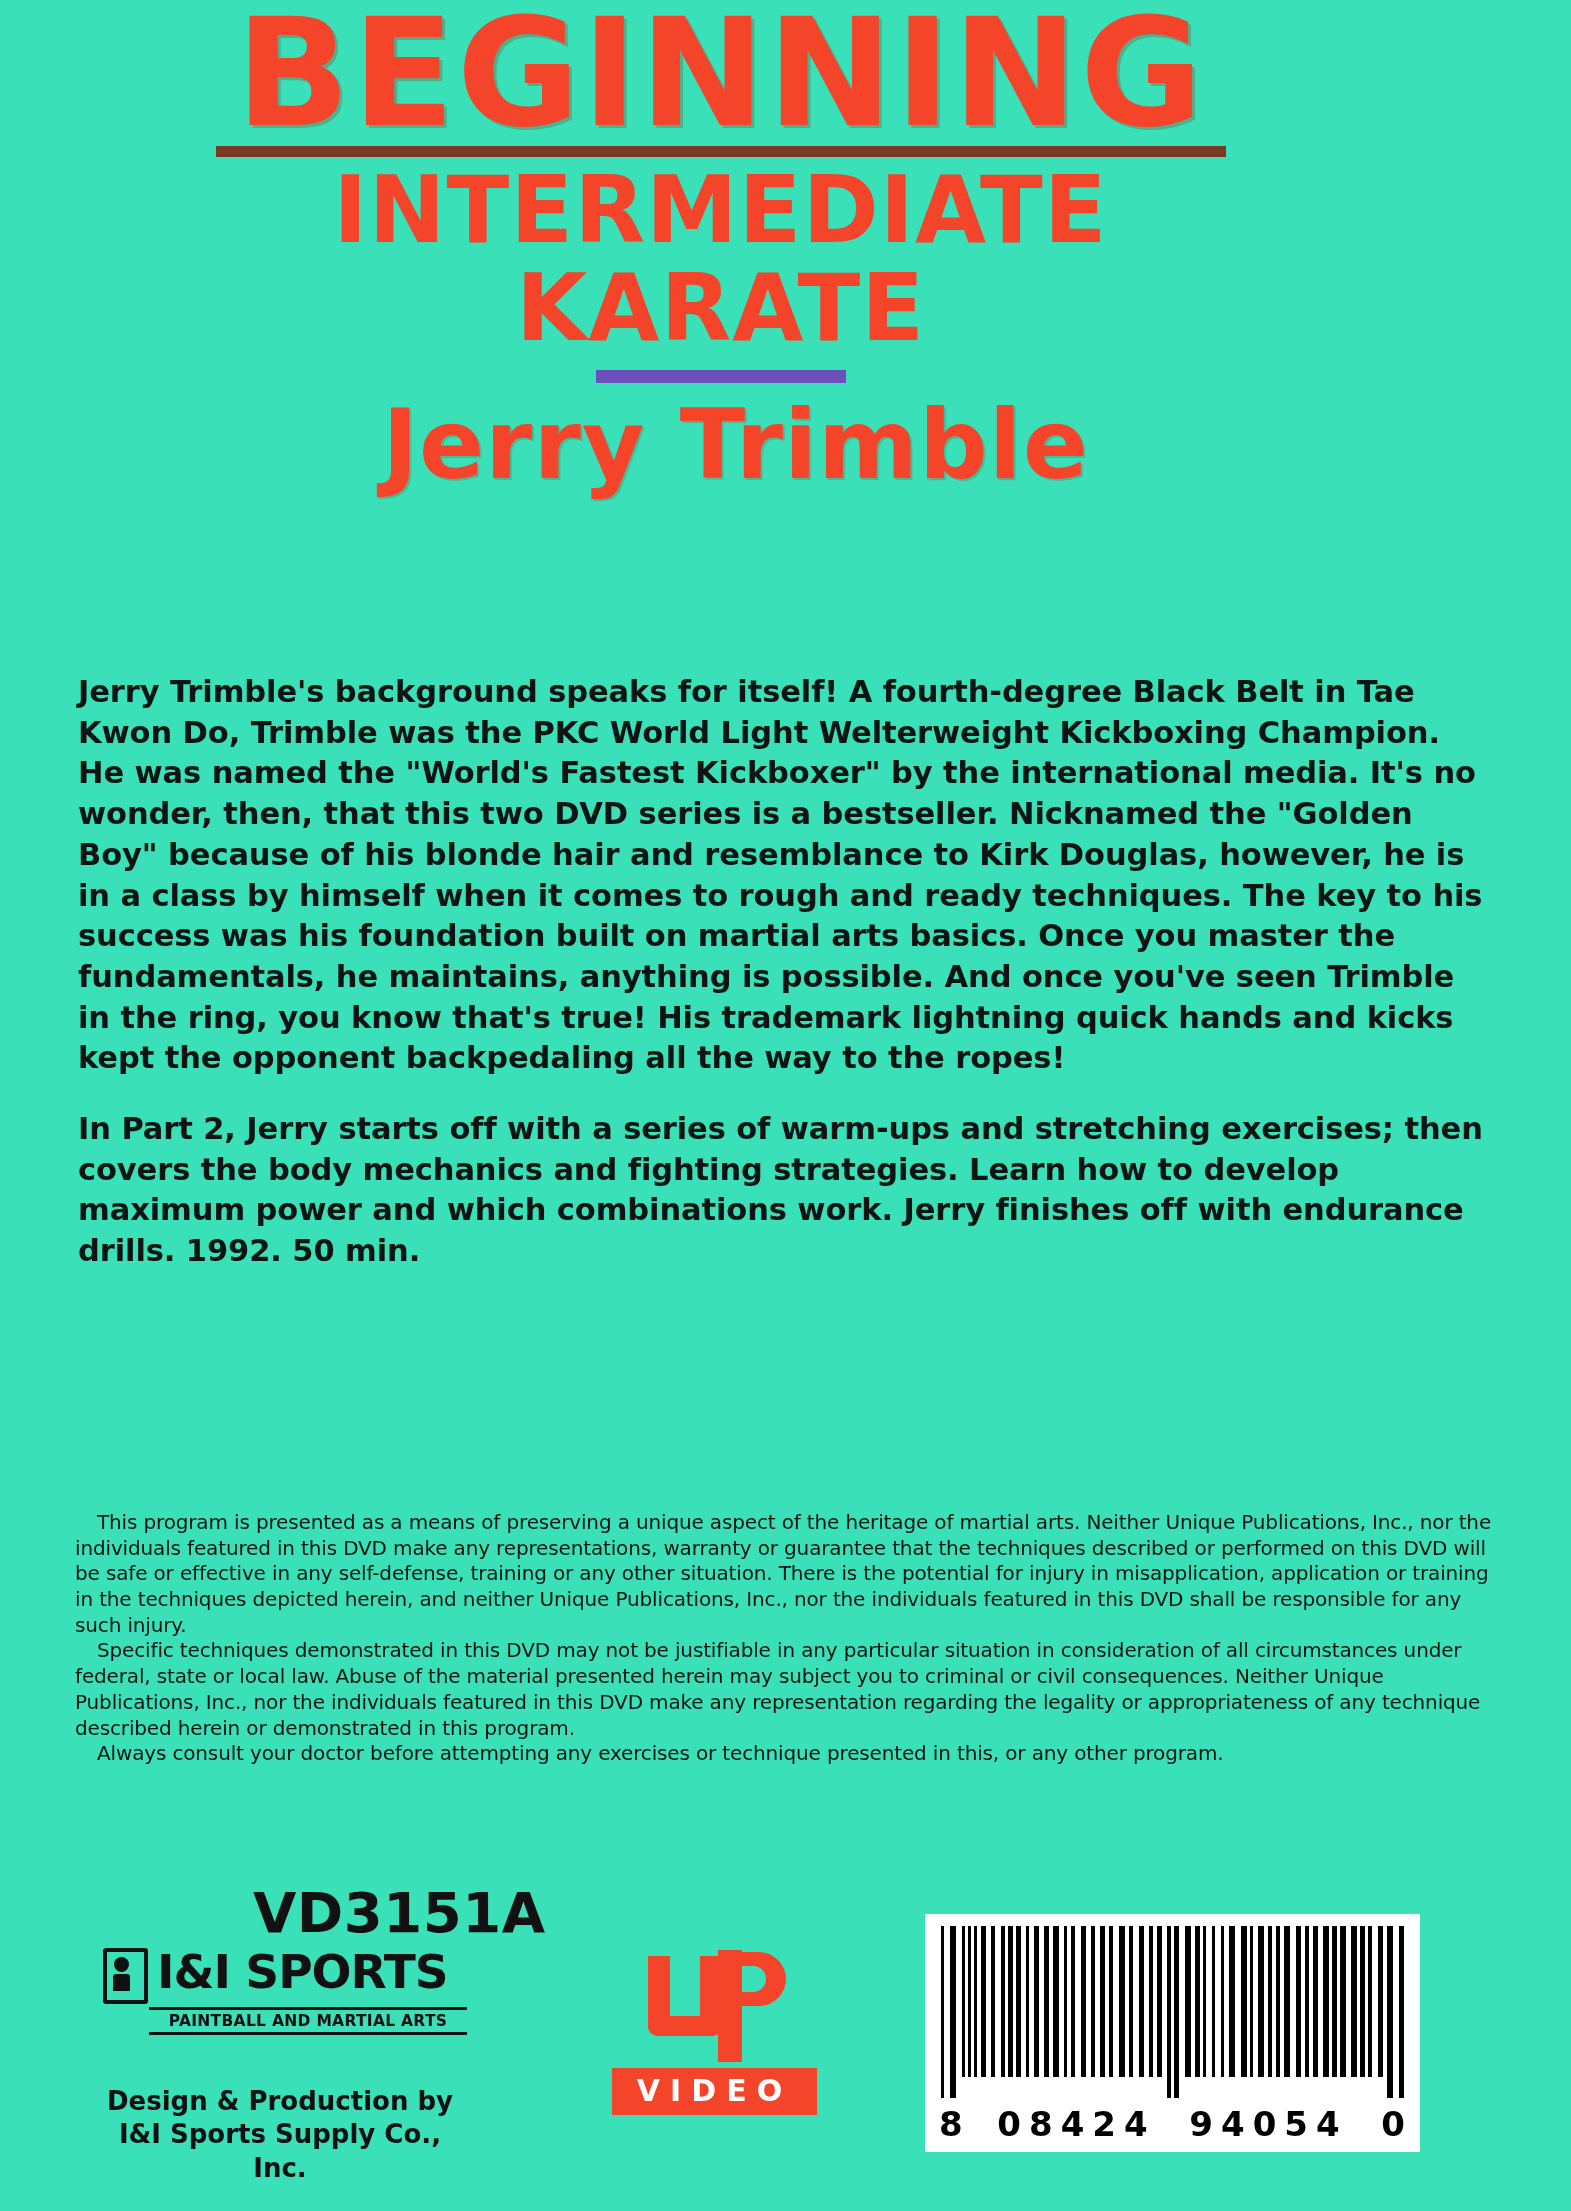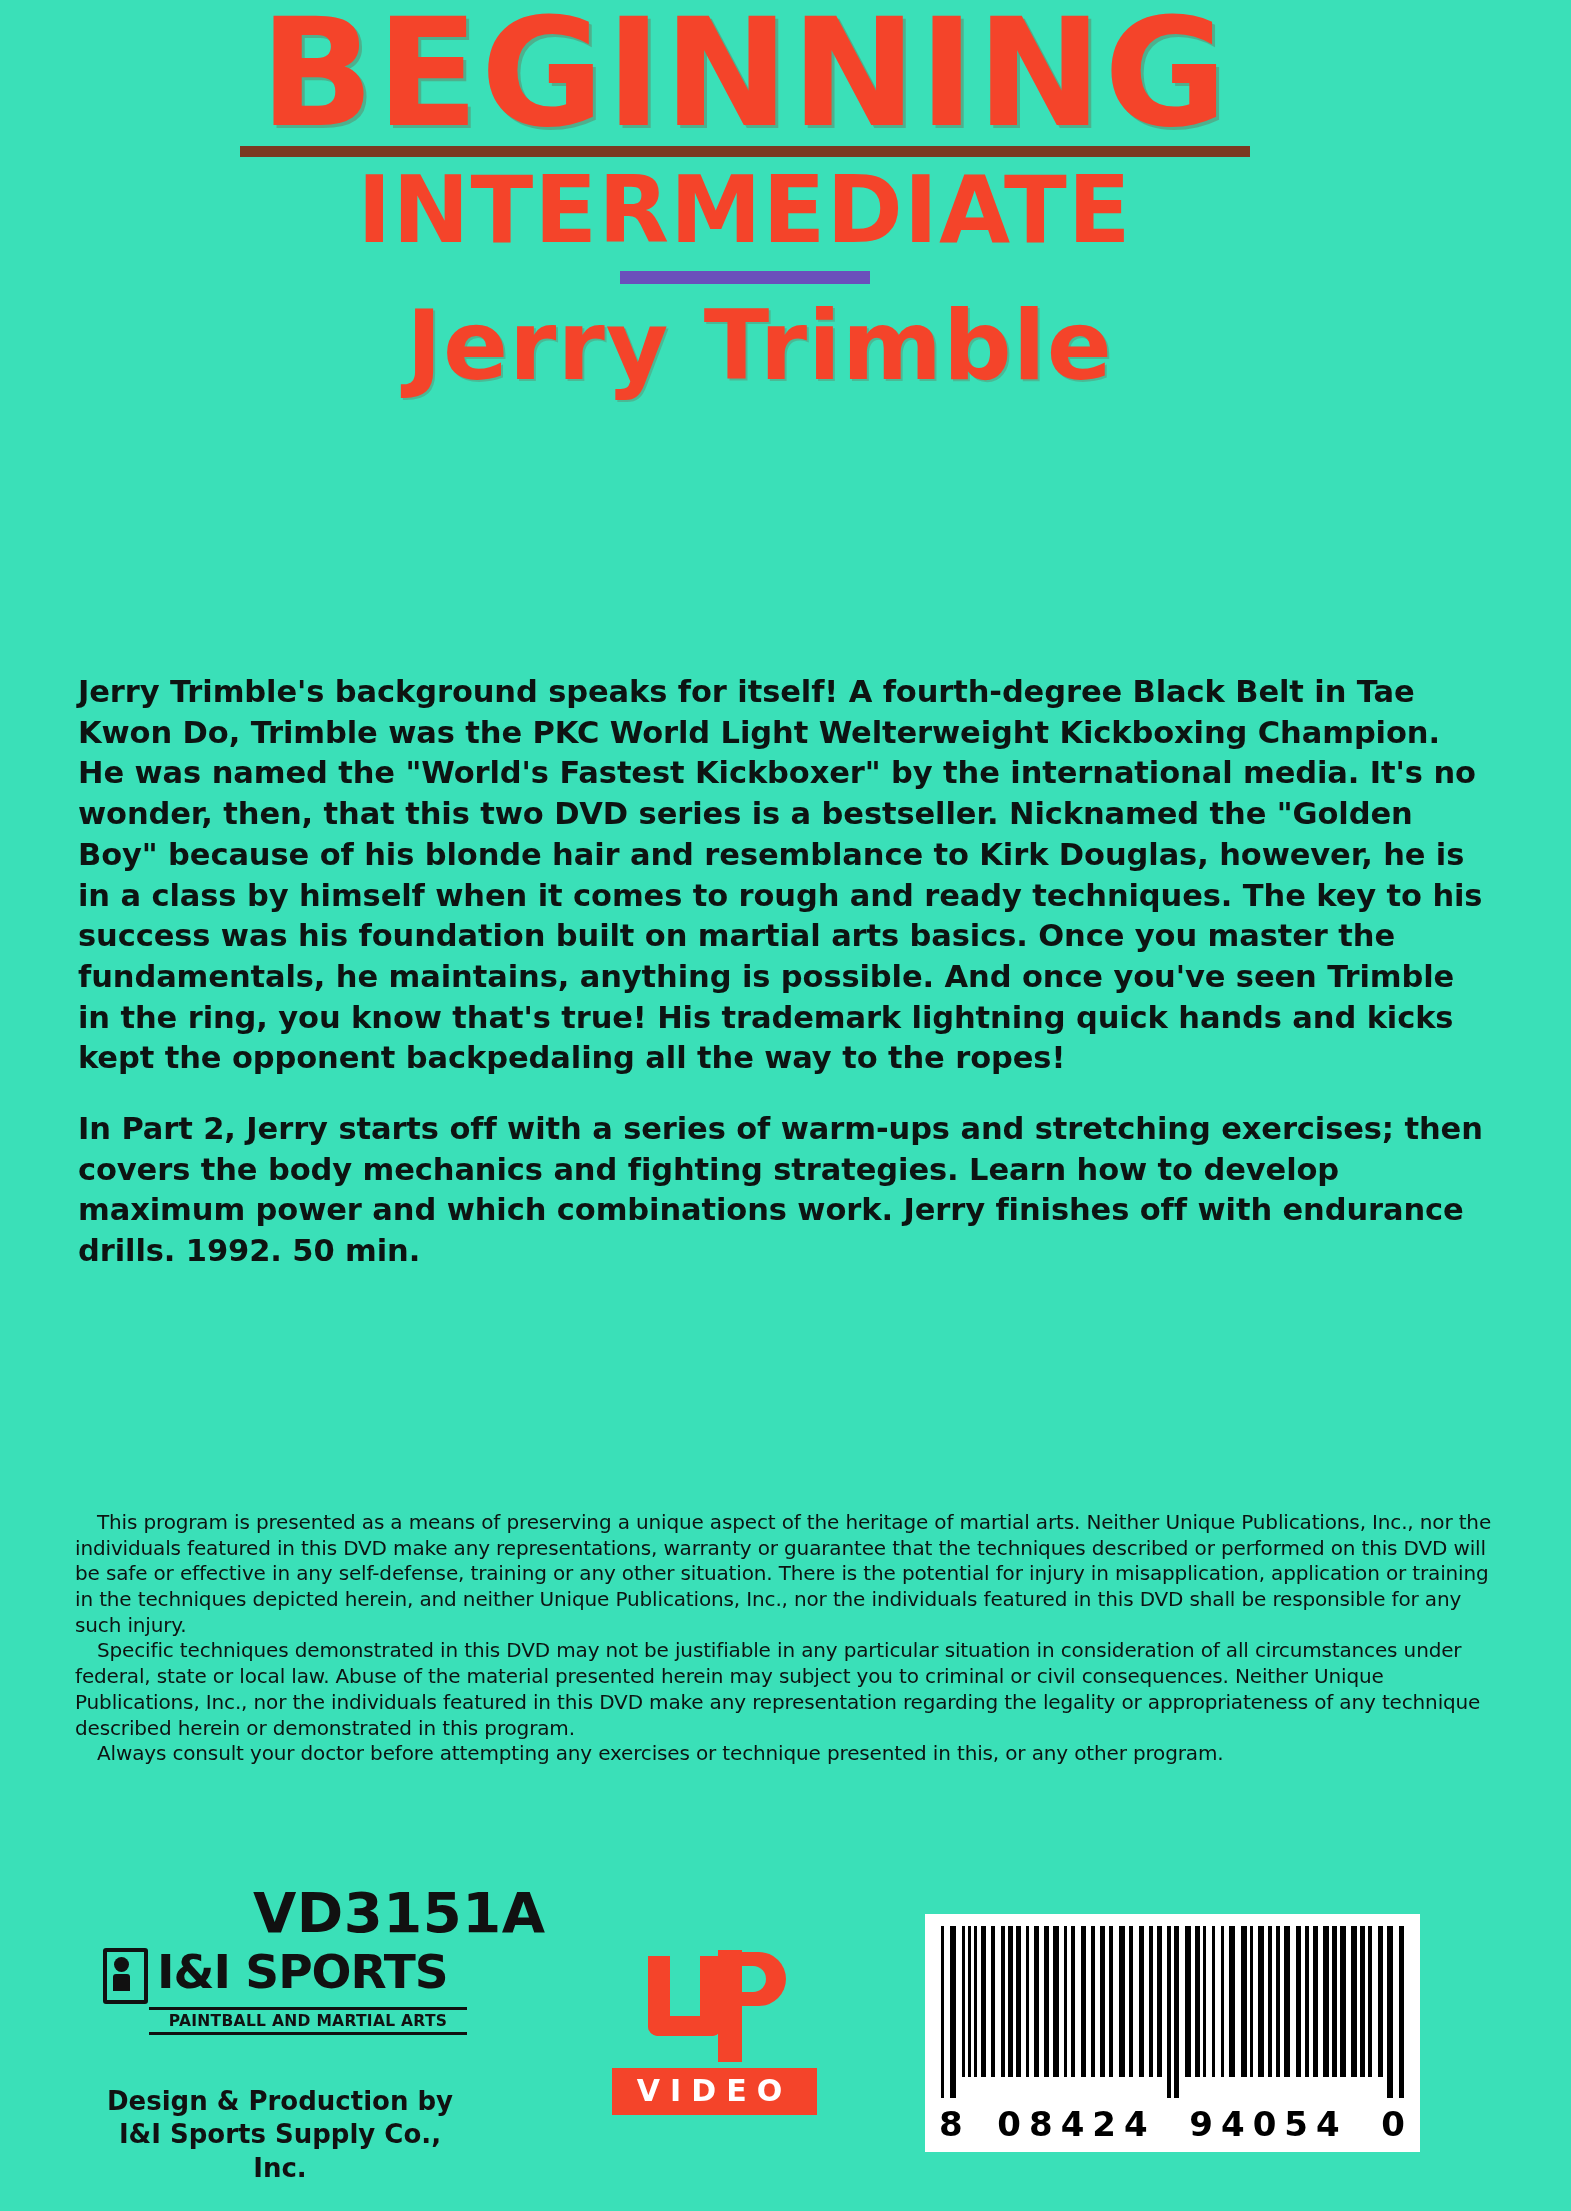--- a/index.html
+++ b/index.html
@@ -12,21 +12,20 @@
     background: #3ae0b8;
     font-family: "DejaVu Sans", sans-serif;
     overflow: hidden;
     position: relative;
   }
   .page {
     position: relative;
     width: 1441px;
     height: 2211px;
     background: #3ae0b8;
-    padding-left: 24px;
   }
 
   
   .title-block {
     text-align: center;
     padding-top: 4px;
   }
   .t-beginning {
     font-family: "DejaVu Sans", sans-serif;
     font-weight: bold;
@@ -295,20 +294,21 @@
 </style>
 </head>
 <body>
 
 <div class="page">
 
   <div class="title-block">
     <div class="t-beginning">BEGINNING</div>
     <div class="rule-brown"></div>
     <div class="t-intermediate">INTERMEDIATE</div>
+    <div class="t-karate">KARATE</div>
     <div class="rule-purple"></div>
     <div class="t-author">Jerry Trimble</div>
   </div>
 
   <div class="body-copy">
     <p>Jerry Trimble's background speaks for itself! A fourth-degree Black Belt in Tae Kwon Do, Trimble was the PKC World Light Welterweight Kickboxing Champion. He was named the "World's Fastest Kickboxer" by the international media. It's no wonder, then, that this two DVD series is a bestseller. Nicknamed the "Golden Boy" because of his blonde hair and resemblance to Kirk Douglas, however, he is in a class by himself when it comes to rough and ready techniques. The key to his success was his foundation built on martial arts basics. Once you master the fundamentals, he maintains, anything is possible. And once you've seen Trimble in the ring, you know that's true! His trademark lightning quick hands and kicks kept the opponent backpedaling all the way to the ropes!</p>
     <p>In Part 2, Jerry starts off with a series of warm-ups and stretching exercises; then covers the body mechanics and fighting strategies. Learn how to develop maximum power and which combinations work. Jerry finishes off with endurance drills.  1992. 50 min.</p>
   </div>
 
   <div class="legal">

